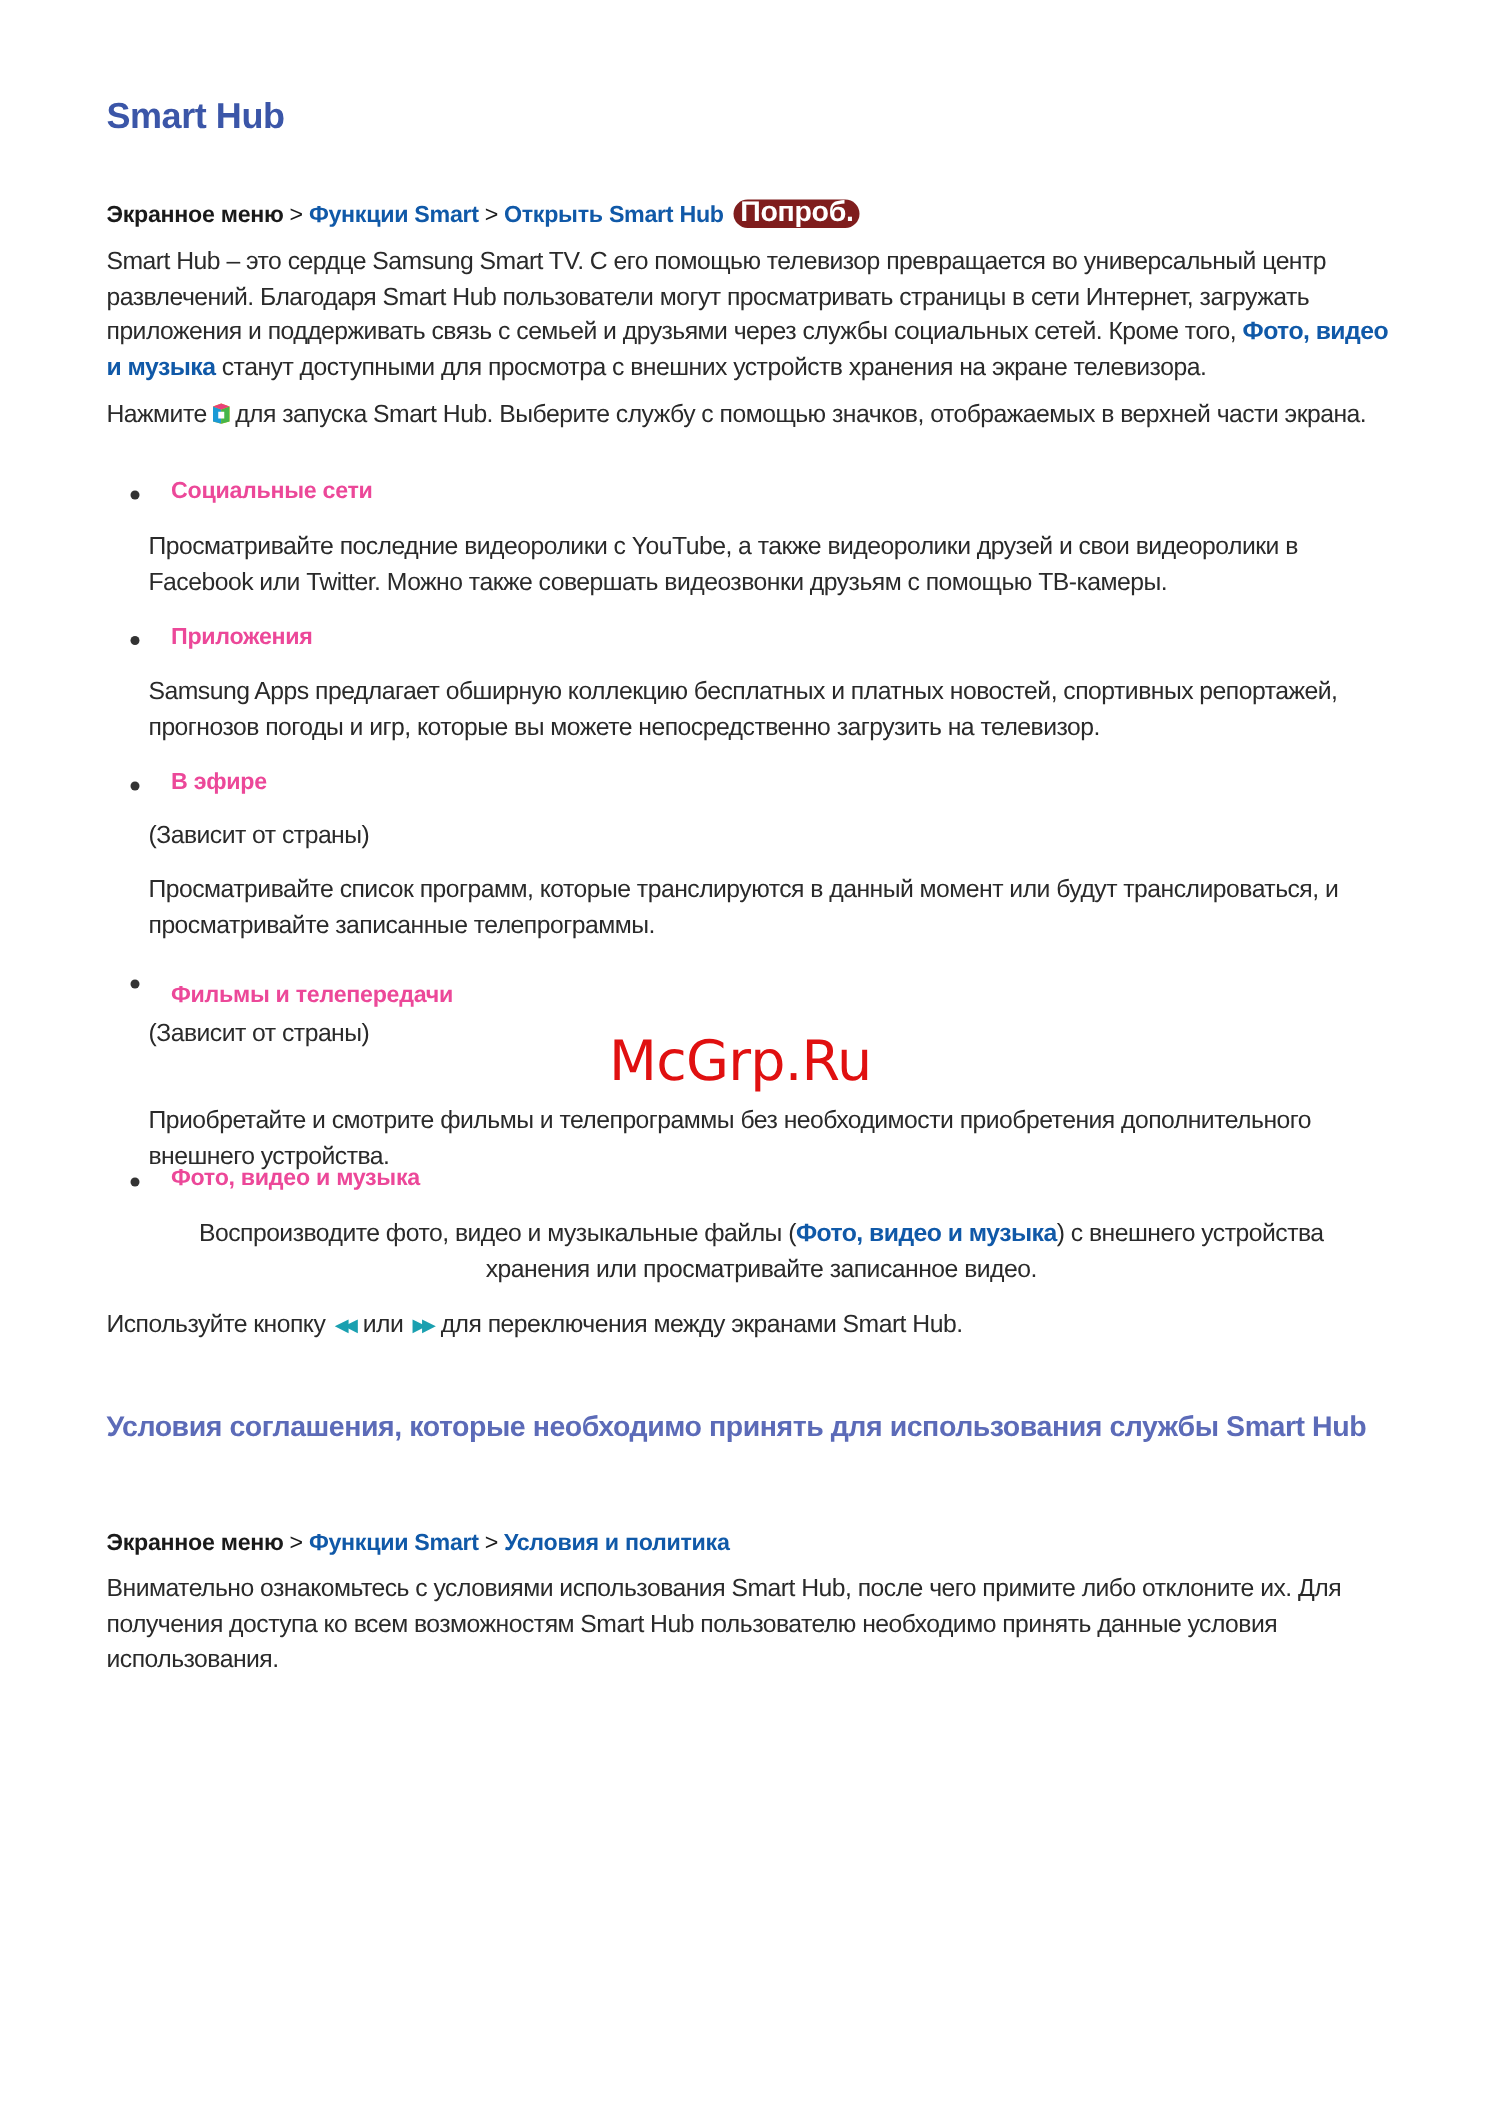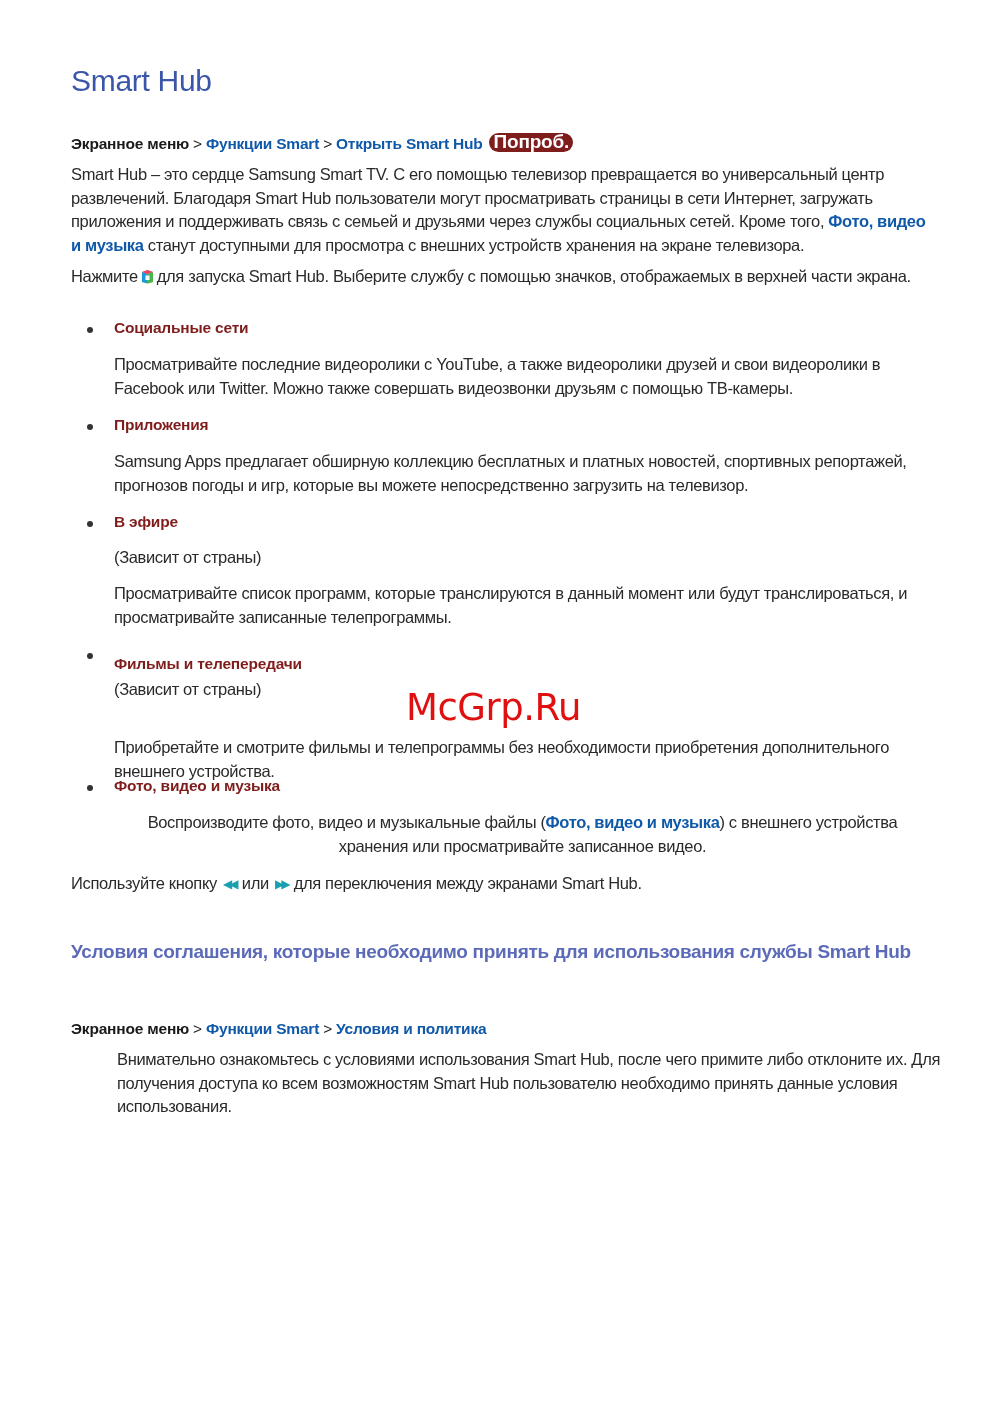--- a/index.html
+++ b/index.html
@@ -18,22 +18,22 @@
     .page {
       position: absolute;
       left: 71px;
       top: 0;
       width: 860px;
     }
     .h1 {
       position: absolute;
       left: 0;
       top: 64px;
-      font-size: 30px;
-      font-weight: normal;
+      font-size: 24px;
+      font-weight: bold;
       color: #3b56a8;
       letter-spacing: -0.3px;
       margin: 0;
     }
     .breadcrumb {
       position: absolute;
       left: 0;
       font-size: 15.5px;
       font-weight: bold;
       color: #1a1a1a;
@@ -72,33 +72,33 @@
     }
     .para .bold-link {
       color: #1059a8;
       font-weight: bold;
     }
     .bullet-title {
       position: absolute;
       left: 43px;
       font-size: 15.5px;
       font-weight: bold;
-      color: #7f1d1d;
+      color: #ec4899;
       letter-spacing: -0.2px;
     }
     .bullet-dot {
       position: absolute;
       left: 16px;
       width: 6px;
       height: 6px;
       border-radius: 50%;
       background: #333333;
     }
     .indent {
-      left: 43px;
+      left: 28px;
       width: 817px;
     }
     .hub-icon {
       display: inline-block;
       width: 13px;
       height: 15px;
       vertical-align: -2px;
       margin: 0 3px;
     }
     .arrow-icon {
@@ -177,17 +177,17 @@
   <p class="para indent" style="top:811px;text-align:center;"><span>Воспроизводите фото, видео и музыкальные файлы (</span><span class="bold-link">Фото, видео и музыка</span><span>) с внешнего устройства хранения или просматривайте записанное видео.</span></p>
 
   <p class="para" style="top:872px;"><span>Используйте кнопку</span> <span class="arrow-icon">◀◀</span> <span>или</span> <span class="arrow-icon">▶▶</span> <span>для переключения между экранами Smart Hub.</span></p>
 
   <h2 class="h2">Условия соглашения, которые необходимо принять для использования службы Smart Hub</h2>
 
   <div class="breadcrumb" style="top:1020px;">
     <span>Экранное меню</span><span class="sep">&gt;</span><span class="link">Функции Smart</span><span class="sep">&gt;</span><span class="link">Условия и политика</span>
   </div>
 
-  <p class="para" style="top:1048px;margin-left:46px;">Внимательно ознакомьтесь с условиями использования Smart Hub, после чего примите либо отклоните их. Для получения доступа ко всем возможностям Smart Hub пользователю необходимо принять данные условия использования.</p>
+  <p class="para" style="top:1048px;">Внимательно ознакомьтесь с условиями использования Smart Hub, после чего примите либо отклоните их. Для получения доступа ко всем возможностям Smart Hub пользователю необходимо принять данные условия использования.</p>
 
 </div>
 
 <div class="watermark">McGrp.Ru</div>
 
 </body></html>

